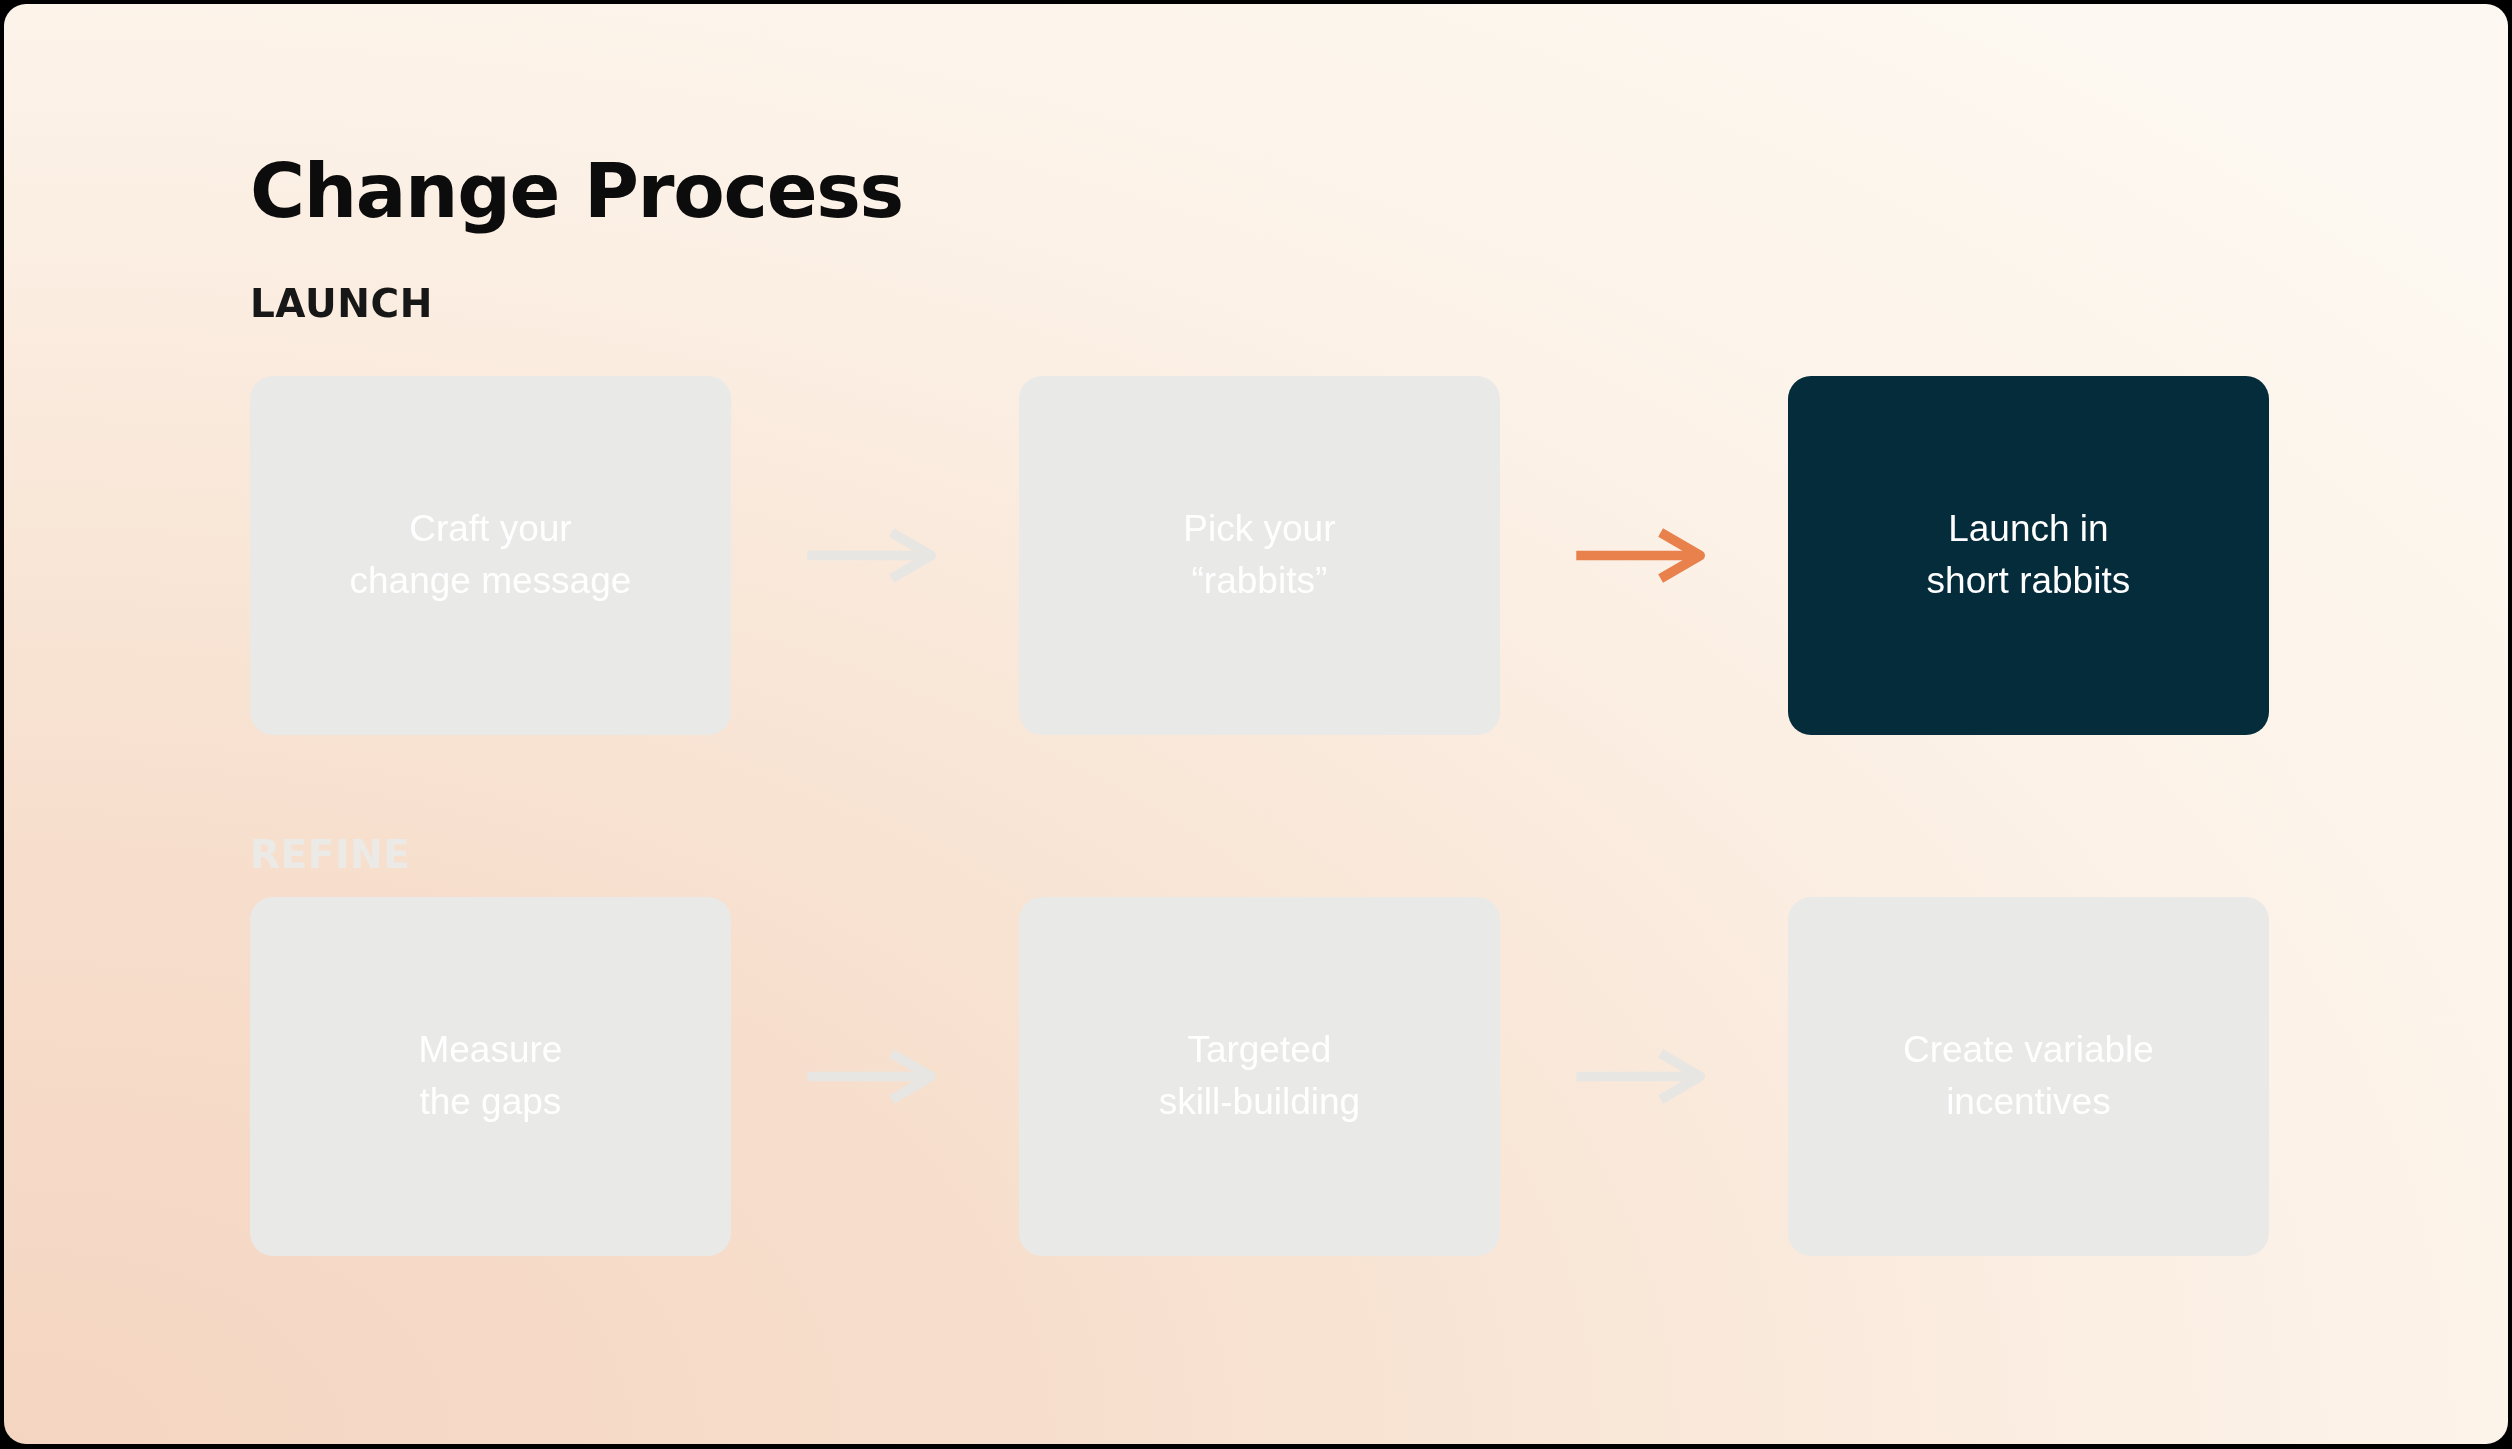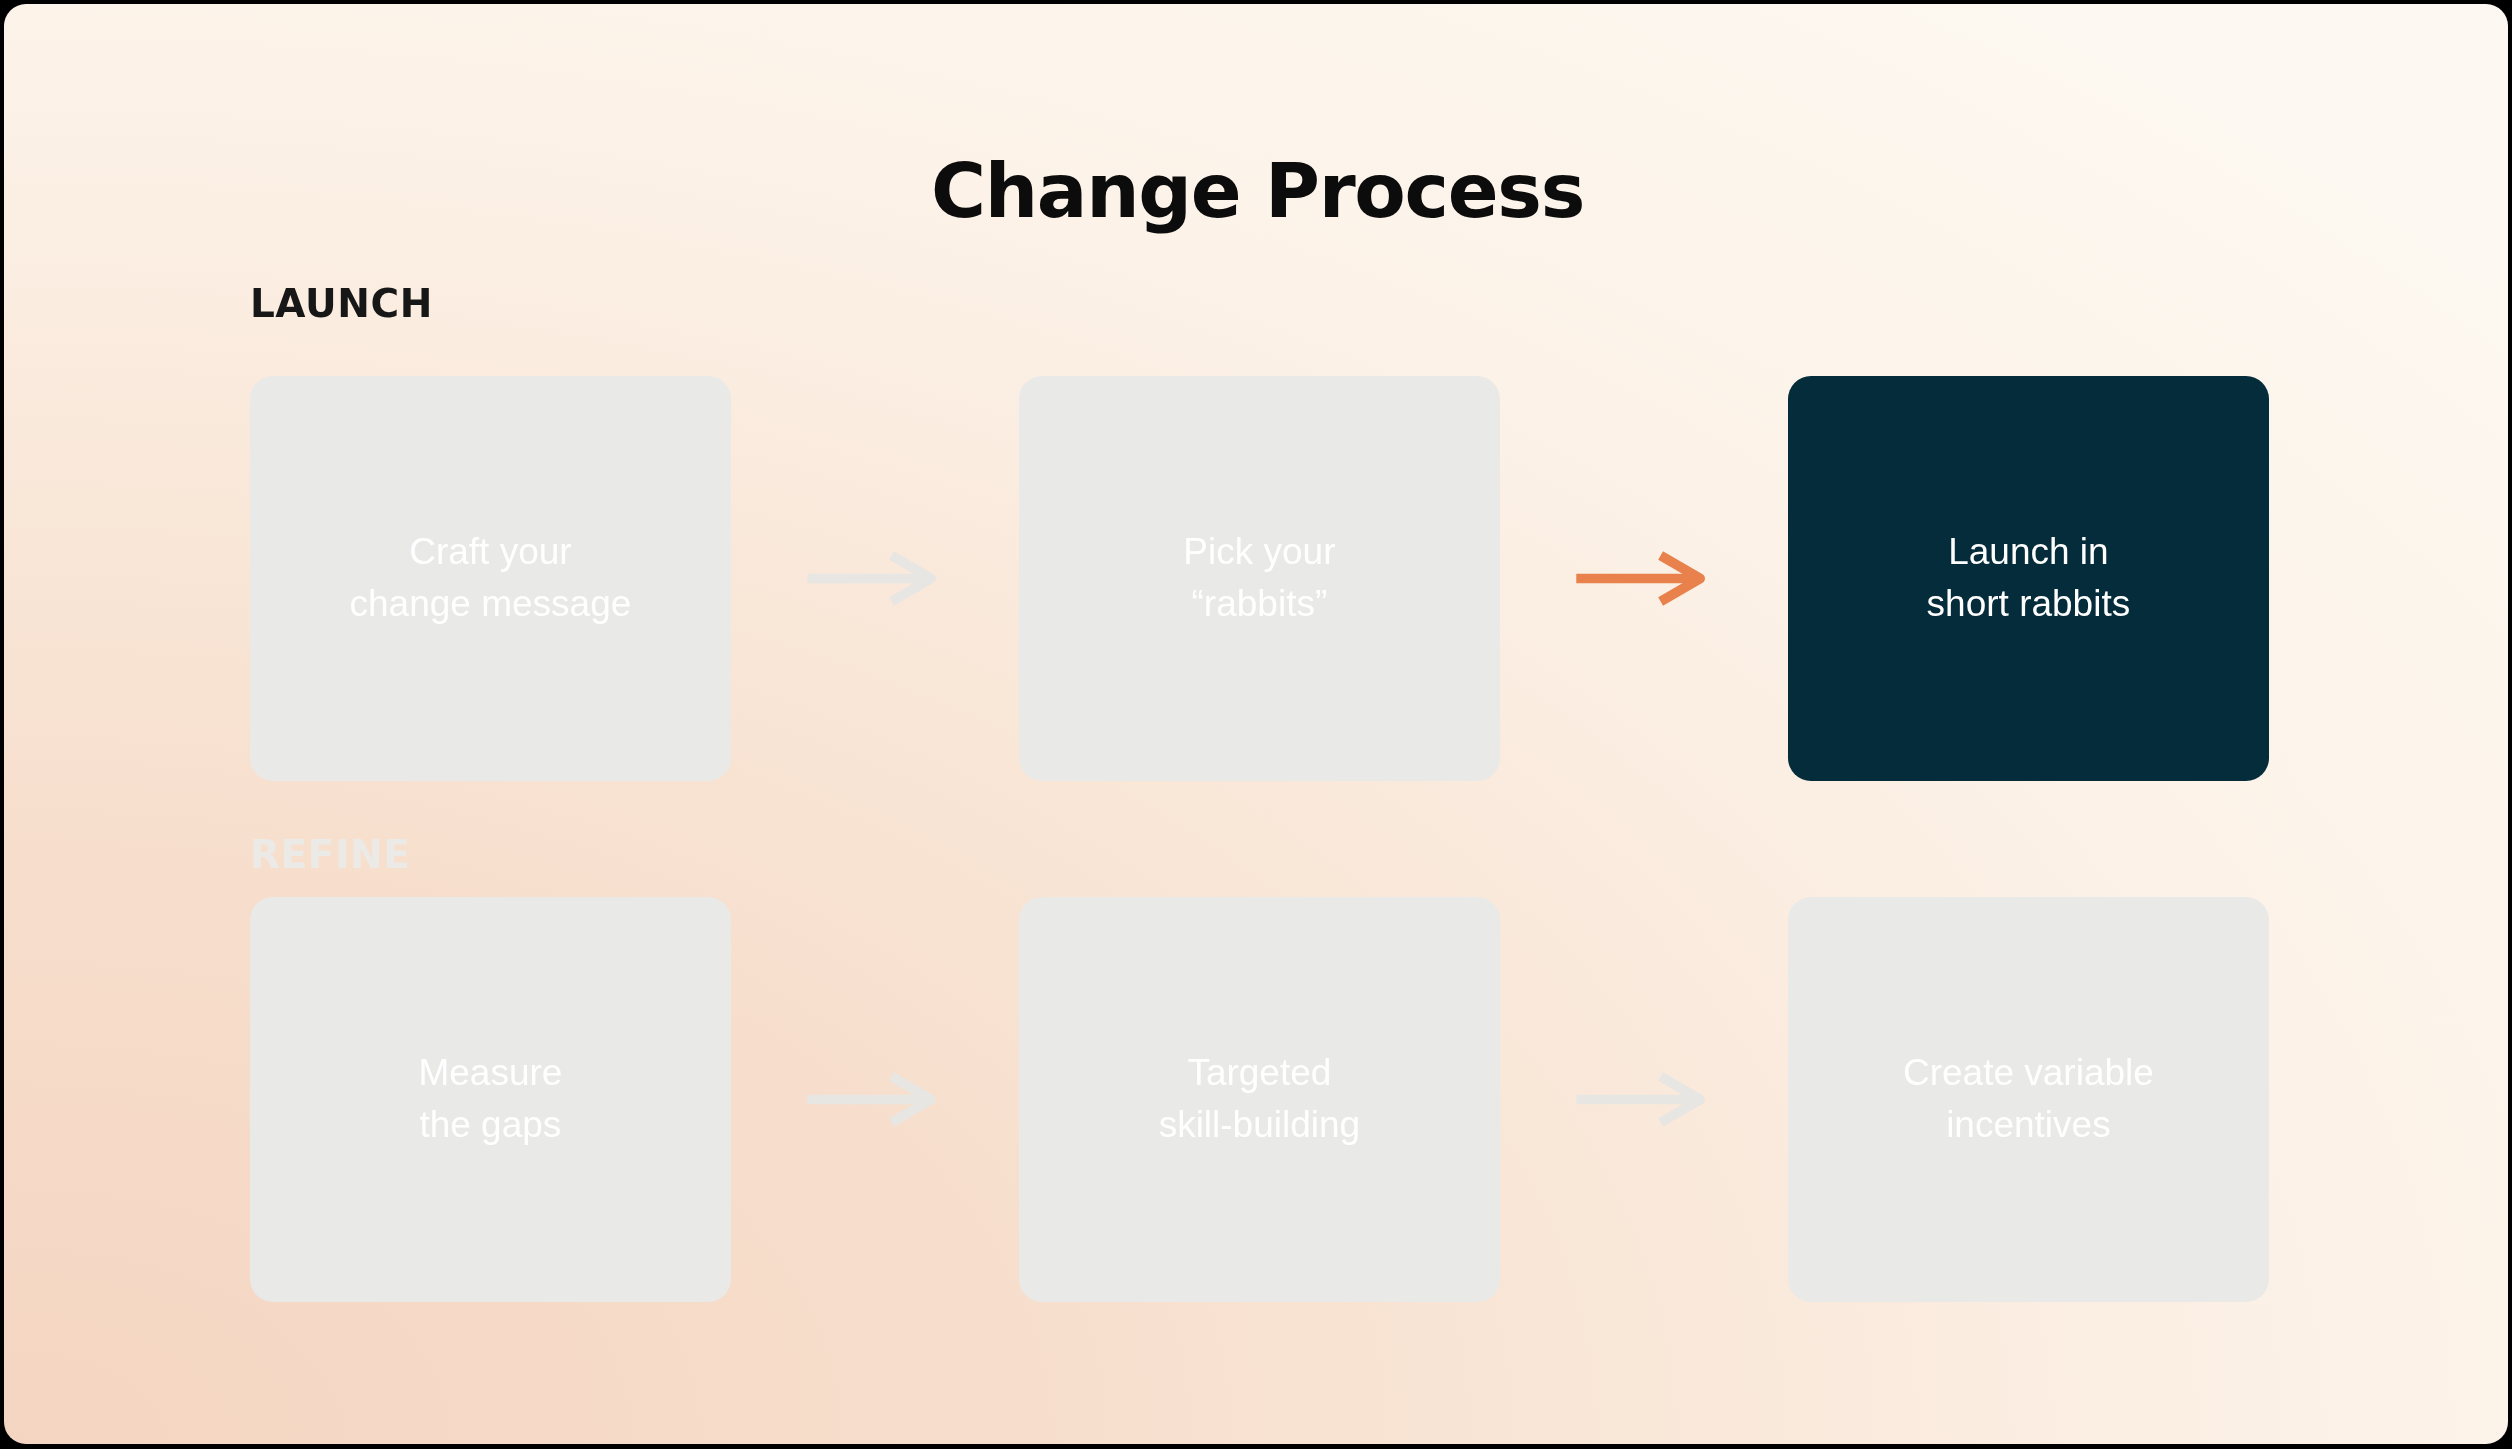--- a/index.html
+++ b/index.html
@@ -22,21 +22,21 @@
       radial-gradient(ellipse 135% 135% at 0% 100%,
         #f4d5c1 0%, #f7decc 30%, #f9e7d8 48%, #fcf2e8 70%, #fdf9f2 100%);
     overflow: hidden;
   }
   .content {
     position: absolute;
     left: 246px; right: 243px; top: 0; bottom: 0;
   }
   .title {
     margin-top: 150px;
-    text-align: center;
+    text-align: left;
     font-family: "DejaVu Sans", sans-serif;
     font-weight: bold;
     font-size: 75px;
     line-height: 1.0;
     letter-spacing: -1.3px;
     color: #0c0c0c;
   }
   .section-label {
     font-family: "DejaVu Sans", sans-serif;
     font-weight: bold;
@@ -49,21 +49,21 @@
   .section-label.refine { margin-top: 98px; color: #eceae7; }
   .row {
     display: grid;
     grid-template-columns: 481px 288px 481px 288px 481px;
     align-items: center;
     height: 359px;
   }
   .row.launch-row { margin-top: 49px; }
   .row.refine-row { margin-top: 19.4px; }
   .step {
-    width: 481px; height: 405px;
+    width: 481px; height: 359px;
     border-radius: 23px;
     background: #e9e9e8;
     display: flex;
     flex-direction: column;
     align-items: center;
     justify-content: center;
     text-align: center;
     color: #ffffff;
     font-size: 37px;
     line-height: 1.42;

